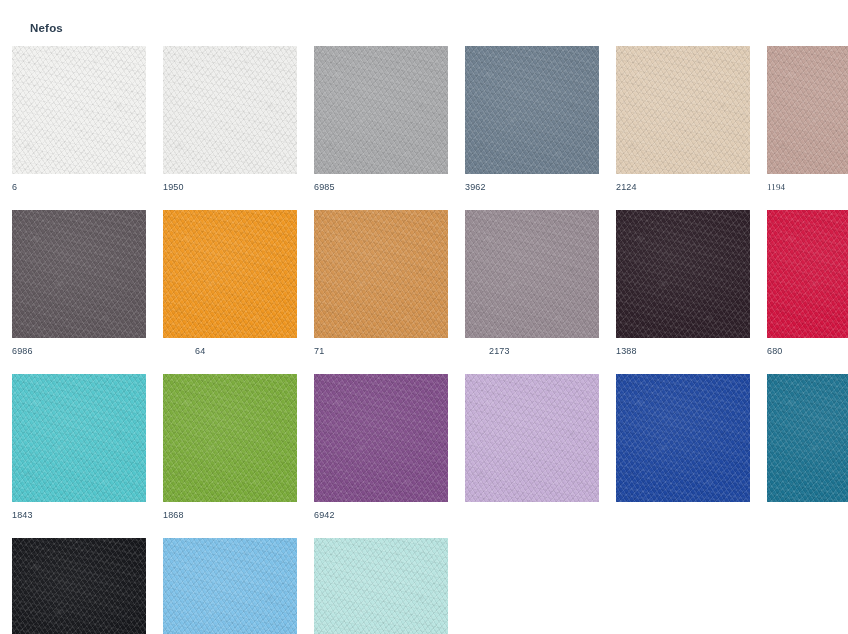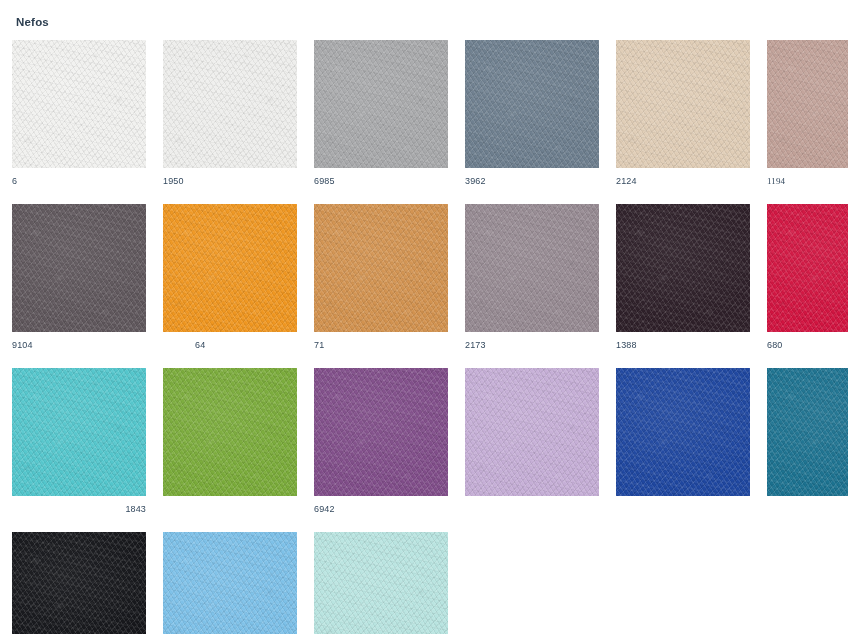--- a/index.html
+++ b/index.html
@@ -19,22 +19,22 @@
     height: 634px;
     box-sizing: border-box;
     padding: 0 0 0 12px;
   }
   #collection-title {
     font-size: 11.5px;
     font-weight: bold;
     color: #2c3e50;
     letter-spacing: 0.2px;
     line-height: 1;
-    padding-top: 17px;
-    margin: 0 0 11px 4px;
+    padding-top: 23px;
+    margin: 0 0 11px 18px;
     font-family: "Liberation Sans", sans-serif;
   }
   .swatch-grid {
     display: grid;
     grid-template-columns: repeat(6, 134px);
     column-gap: 17px;
     row-gap: 0px;
   }
   .swatch-cell {
     width: 134px;
@@ -117,48 +117,49 @@
       <div class="swatch-cell">
         <div class="swatch-chip" style="background-color: rgb(224, 205, 182);"></div>
         <div class="swatch-label" style="color: rgb(52, 73, 94);">2124</div>
       </div>
       <div class="swatch-cell">
         <div class="swatch-chip" style="background-color: rgb(193, 161, 152);"></div>
         <div class="swatch-label" style="color: rgb(52, 73, 94); font-family: Liberation Serif, serif;">1194</div>
       </div>
       <div class="swatch-cell">
         <div class="swatch-chip" style="background-color: rgb(95, 87, 92);"></div>
-        <div class="swatch-label" style="color: rgb(52, 73, 94);">9104</div>
+        <div class="swatch-label" style="color: rgb(52, 73, 94);">6986</div>
       </div>
       <div class="swatch-cell">
         <div class="swatch-chip" style="background-color: rgb(239, 150, 32);"></div>
         <div class="swatch-label" style="color: rgb(52, 73, 94); margin-left: 32px;">64</div>
       </div>
       <div class="swatch-cell">
         <div class="swatch-chip" style="background-color: rgb(210, 146, 79);"></div>
         <div class="swatch-label" style="color: rgb(52, 73, 94);">71</div>
       </div>
       <div class="swatch-cell">
         <div class="swatch-chip" style="background-color: rgb(150, 138, 146);"></div>
-        <div class="swatch-label" style="color: rgb(52, 73, 94);">2173</div>
+        <div class="swatch-label" style="color: rgb(52, 73, 94); margin-left: 24px;">2173</div>
       </div>
       <div class="swatch-cell">
         <div class="swatch-chip" style="background-color: rgb(46, 32, 41);"></div>
         <div class="swatch-label" style="color: rgb(52, 73, 94);">1388</div>
       </div>
       <div class="swatch-cell">
         <div class="swatch-chip" style="background-color: rgb(209, 20, 64);"></div>
         <div class="swatch-label" style="color: rgb(52, 73, 94);">680</div>
       </div>
       <div class="swatch-cell">
         <div class="swatch-chip" style="background-color: rgb(83, 198, 204);"></div>
-        <div class="swatch-label" style="color: rgb(52, 73, 94); text-align: right;">1843</div>
+        <div class="swatch-label" style="color: rgb(52, 73, 94);">1843</div>
       </div>
       <div class="swatch-cell">
         <div class="swatch-chip" style="background-color: rgb(122, 171, 58);"></div>
+        <div class="swatch-label" style="color: rgb(52, 73, 94);">1868</div>
       </div>
       <div class="swatch-cell">
         <div class="swatch-chip" style="background-color: rgb(128, 77, 137);"></div>
         <div class="swatch-label" style="color: rgb(52, 73, 94);">6942</div>
       </div>
       <div class="swatch-cell">
         <div class="swatch-chip" style="background-color: rgb(197, 174, 214);"></div>
       </div>
       <div class="swatch-cell">
         <div class="swatch-chip" style="background-color: rgb(31, 71, 160);"></div>

